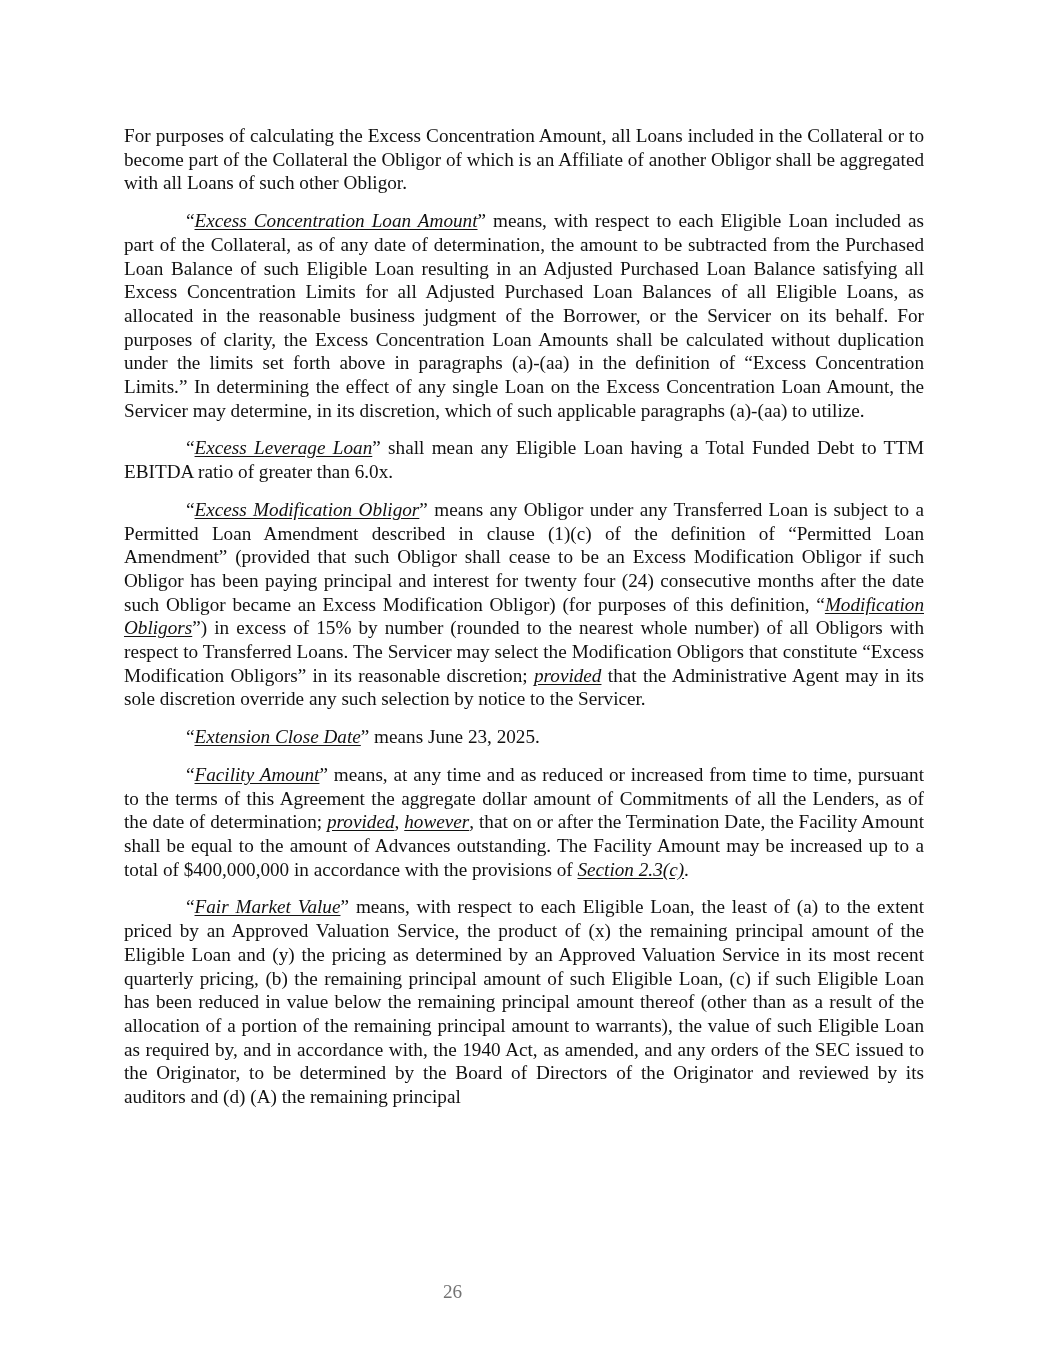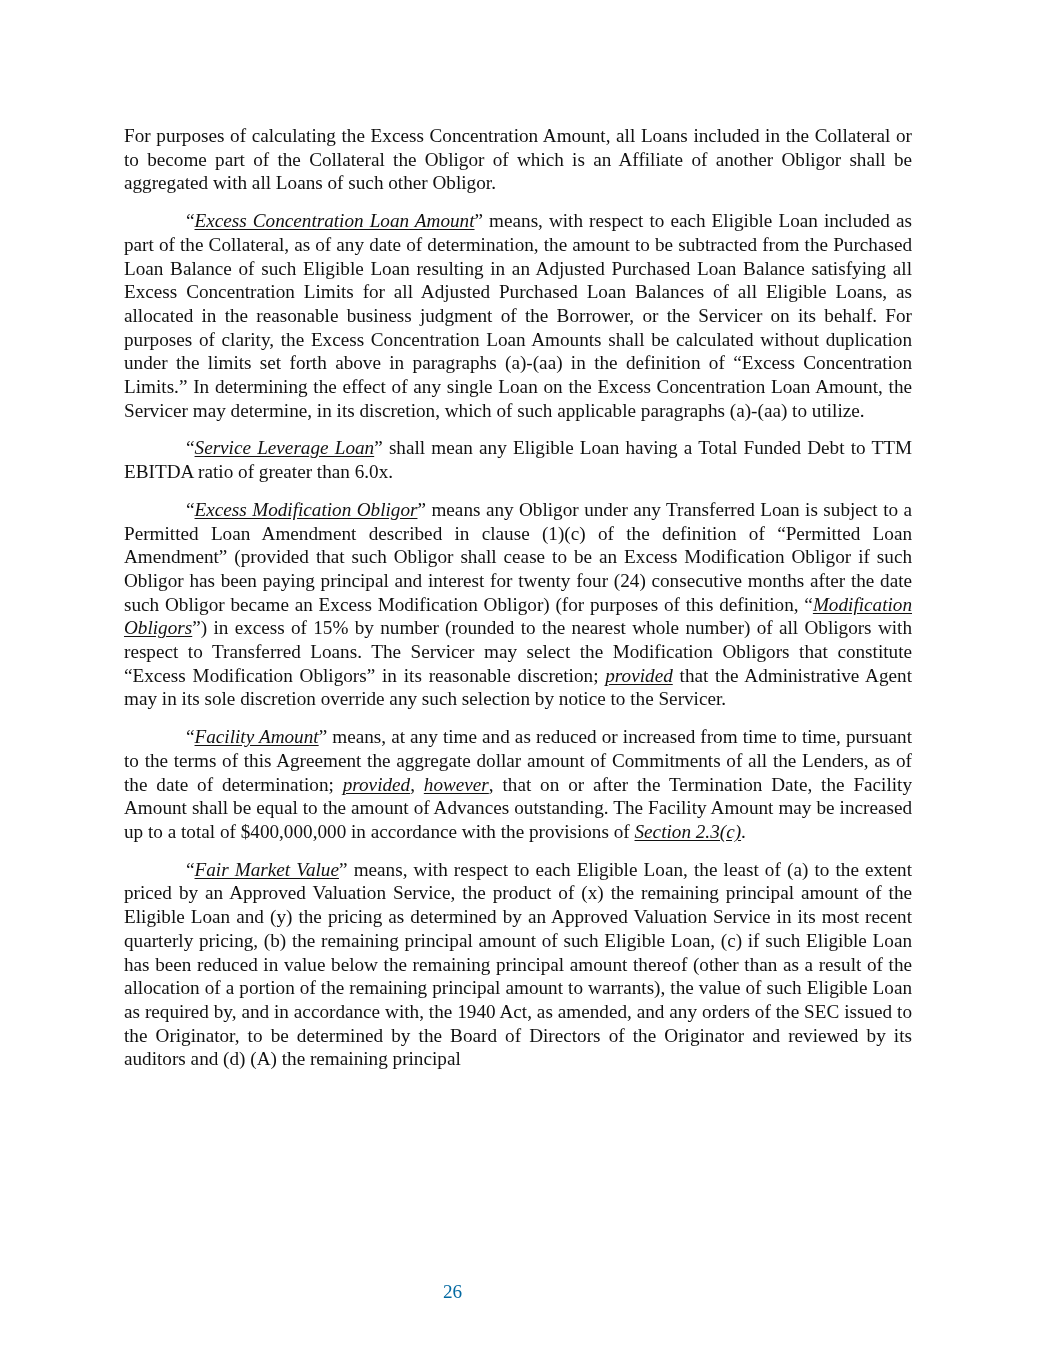--- a/index.html
+++ b/index.html
@@ -2,49 +2,52 @@
 <html><head>
 <meta charset="utf-8">
 <style>
   html, body { margin: 0; padding: 0; background: #ffffff; }
   body { width: 1055px; height: 1365px; position: relative; overflow: hidden; }
   .page {
     position: absolute; left: 124px; top: 124px; width: 800px;
     font-family: "Liberation Serif", serif; font-size: 19.2px; line-height: 23.7px;
     color: #111111; text-align: justify;
   }
-  .para { margin: 0 12px 14px 0; }
+  .para { margin: 0 0 14px 0; }
   .indent { text-indent: 62px; }
   .u { text-decoration: underline; text-underline-offset: 2px; font-style: italic; }
   .page-number {
     position: absolute; left: 0; width: 905px; top: 1281px; text-align: center;
-    font-family: "Liberation Serif", serif; font-size: 19.2px; color: #0369a1;
+    font-family: "Liberation Serif", serif; font-size: 19.2px; color: #737373;
   }
 </style>
 </head>
 <body>
 
 <div class="page">
 
   <p class="para">
     <span>For purposes of calculating the Excess Concentration Amount, all Loans included in the Collateral or to become part of the Collateral the Obligor of which is an Affiliate of another Obligor shall be aggregated with all Loans of such other Obligor.</span>
   </p>
 
   <p class="para indent">
     <span>“</span><span class="u">Excess Concentration Loan Amount</span><span>” means, with respect to each Eligible Loan included as part of the Collateral, as of any date of determination, the amount to be subtracted from the Purchased Loan Balance of such Eligible Loan resulting in an Adjusted Purchased Loan Balance satisfying all Excess Concentration Limits for all Adjusted Purchased Loan Balances of all Eligible Loans, as allocated in the reasonable business judgment of the Borrower, or the Servicer on its behalf.  For purposes of clarity, the Excess Concentration Loan Amounts shall be calculated without duplication under the limits set forth above in paragraphs (a)-(aa) in the definition of “Excess Concentration Limits.”  In determining the effect of any single Loan on the Excess Concentration Loan Amount, the Servicer may determine, in its discretion, which of such applicable paragraphs (a)-(aa) to utilize.</span>
   </p>
 
   <p class="para indent">
-    <span>“</span><span class="u">Service Leverage Loan</span><span>” shall mean any Eligible Loan having a Total Funded Debt to TTM EBITDA ratio of greater than 6.0x.</span>
+    <span>“</span><span class="u">Excess Leverage Loan</span><span>” shall mean any Eligible Loan having a Total Funded Debt to TTM EBITDA ratio of greater than 6.0x.</span>
   </p>
 
   <p class="para indent">
     <span>“</span><span class="u">Excess Modification Obligor</span><span>” means any Obligor under any Transferred Loan is subject to a Permitted Loan Amendment described in clause (1)(c) of the definition of “Permitted Loan Amendment” (provided that such Obligor shall cease to be an Excess Modification Obligor if such Obligor has been paying principal and interest for twenty four (24) consecutive months after the date such Obligor became an Excess Modification Obligor) (for purposes of this definition, “</span><span class="u">Modification Obligors</span><span>”) in excess of 15% by number (rounded to the nearest whole number) of all Obligors with respect to Transferred Loans.   The Servicer may select the Modification Obligors that constitute “Excess Modification Obligors” in its reasonable discretion; </span><span class="u">provided</span><span> that the Administrative Agent may in its sole discretion override any such selection by notice to the Servicer.</span>
   </p>
 
+  <p class="para indent">
+    <span>“</span><span class="u">Extension Close Date</span><span>” means June 23, 2025.</span>
+  </p>
 
   <p class="para indent">
     <span>“</span><span class="u">Facility Amount</span><span>” means, at any time and as reduced or increased from time to time, pursuant to the terms of this Agreement the aggregate dollar amount of Commitments of all the Lenders, as of the date of determination; </span><span class="u">provided</span><span>, </span><span class="u">however</span><span>, that on or after the Termination Date, the Facility Amount shall be equal to the amount of Advances outstanding.  The Facility Amount may be increased up to a total of $400,000,000 in accordance with the provisions of </span><span class="u">Section 2.3(c)</span><span>.</span>
   </p>
 
   <p class="para indent">
     <span>“</span><span class="u">Fair Market Value</span><span>” means, with respect to each Eligible Loan, the least of (a) to the extent priced by an Approved Valuation Service, the product of (x) the remaining principal amount of the Eligible Loan and (y) the pricing as determined by an Approved Valuation Service in its most recent quarterly pricing, (b) the remaining principal amount of such Eligible Loan, (c) if such Eligible Loan has been reduced in value below the remaining principal amount thereof (other than as a result of the allocation of a portion of the remaining principal amount to warrants), the value of such Eligible Loan as required by, and in accordance with, the 1940 Act, as amended, and any orders of the SEC issued to the Originator, to be determined by the Board of Directors of the Originator and reviewed by its auditors and (d) (A) the remaining principal</span>
   </p>
 
 </div>

